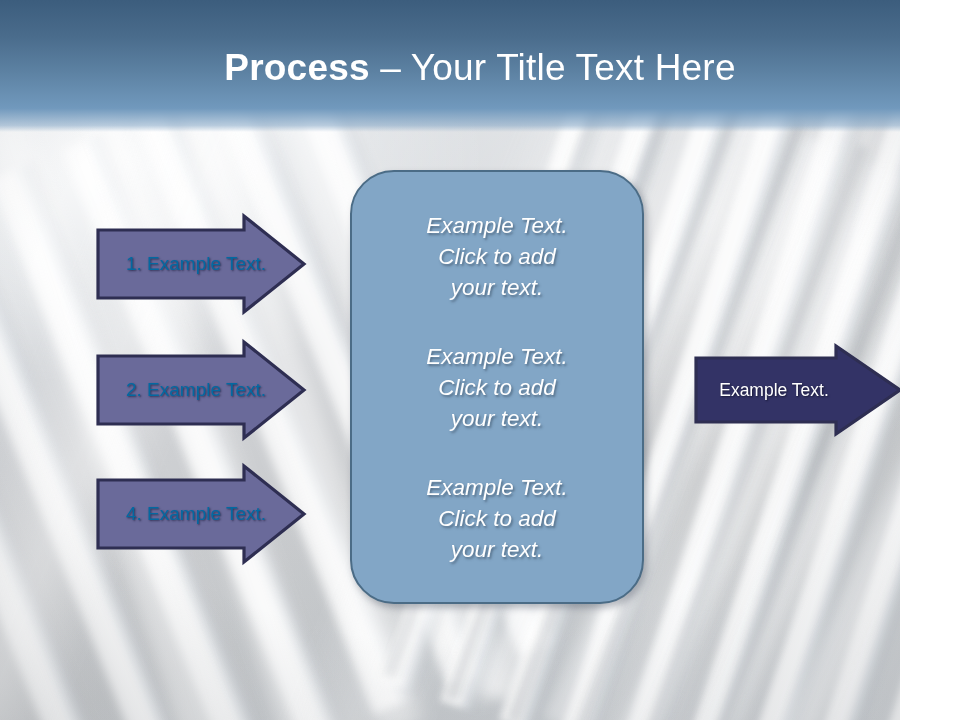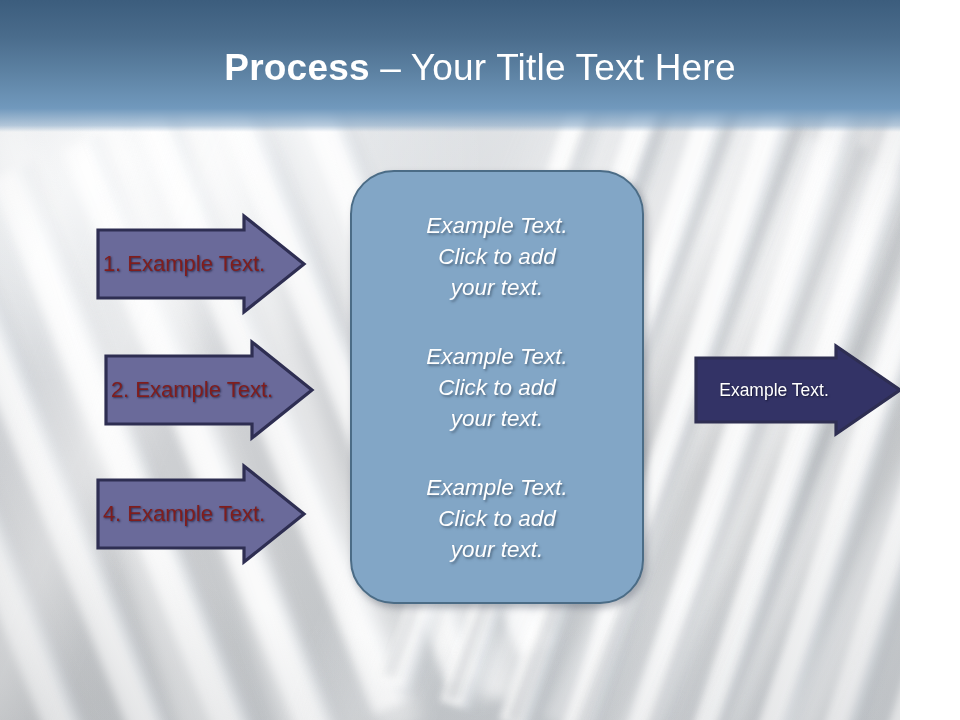--- a/index.html
+++ b/index.html
@@ -170,33 +170,33 @@
 
   
   .step-arrow {
     position: absolute;
     width: 210px;
     height: 100px;
   }
   .step-arrow svg { display: block; overflow: visible; }
   .step-label {
     position: absolute;
-    left: 4px;
+    left: 16px;
     top: 50%;
     transform: translateY(-50%);
     width: 168px;
     text-align: center;
-    color: #7f1d1d;
-    font-size: 22px;
+    color: #0369a1;
+    font-size: 19px;
     line-height: 22px;
     text-shadow: 1px 1px 2px rgba(30,30,60,0.75);
     pointer-events: none;
   }
   #arrow1 { left: 96px;  top: 214px; }
-  #arrow2 { left: 96px;  top: 340px; margin-left: 8px; }
+  #arrow2 { left: 96px;  top: 340px; }
   #arrow3 { left: 96px;  top: 464px; }
 
   
   .center-panel {
     position: absolute;
     left: 350px;
     top: 170px;
     width: 294px;
     height: 434px;
     background: #82a6c6;

